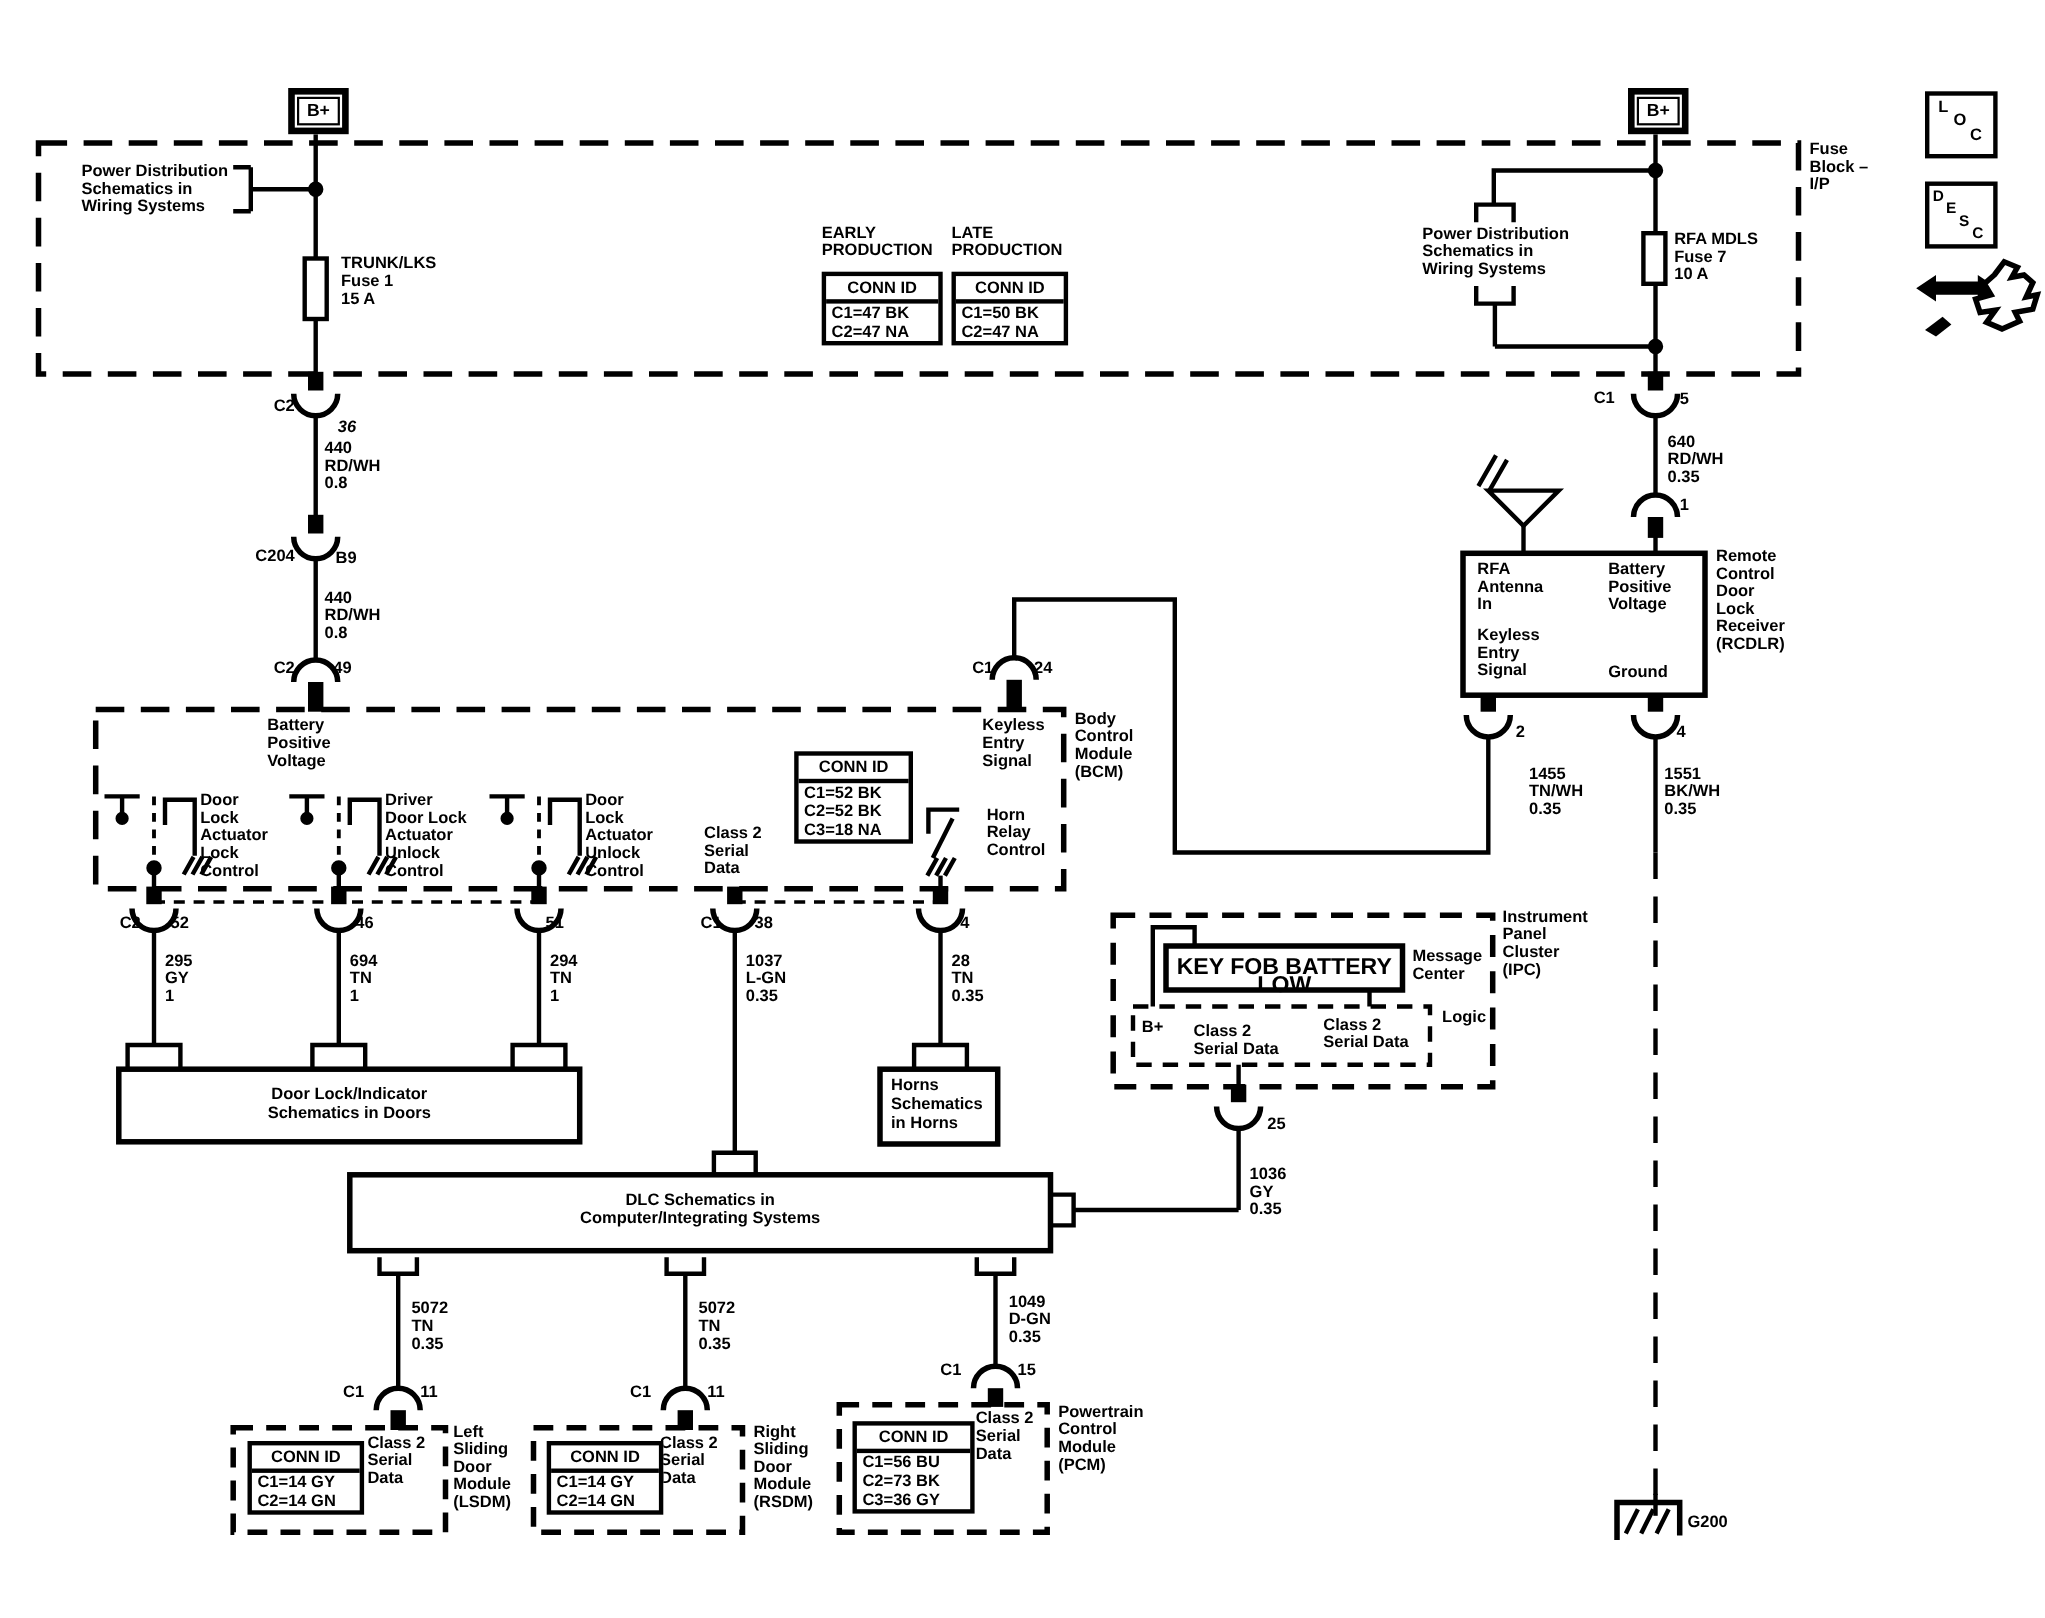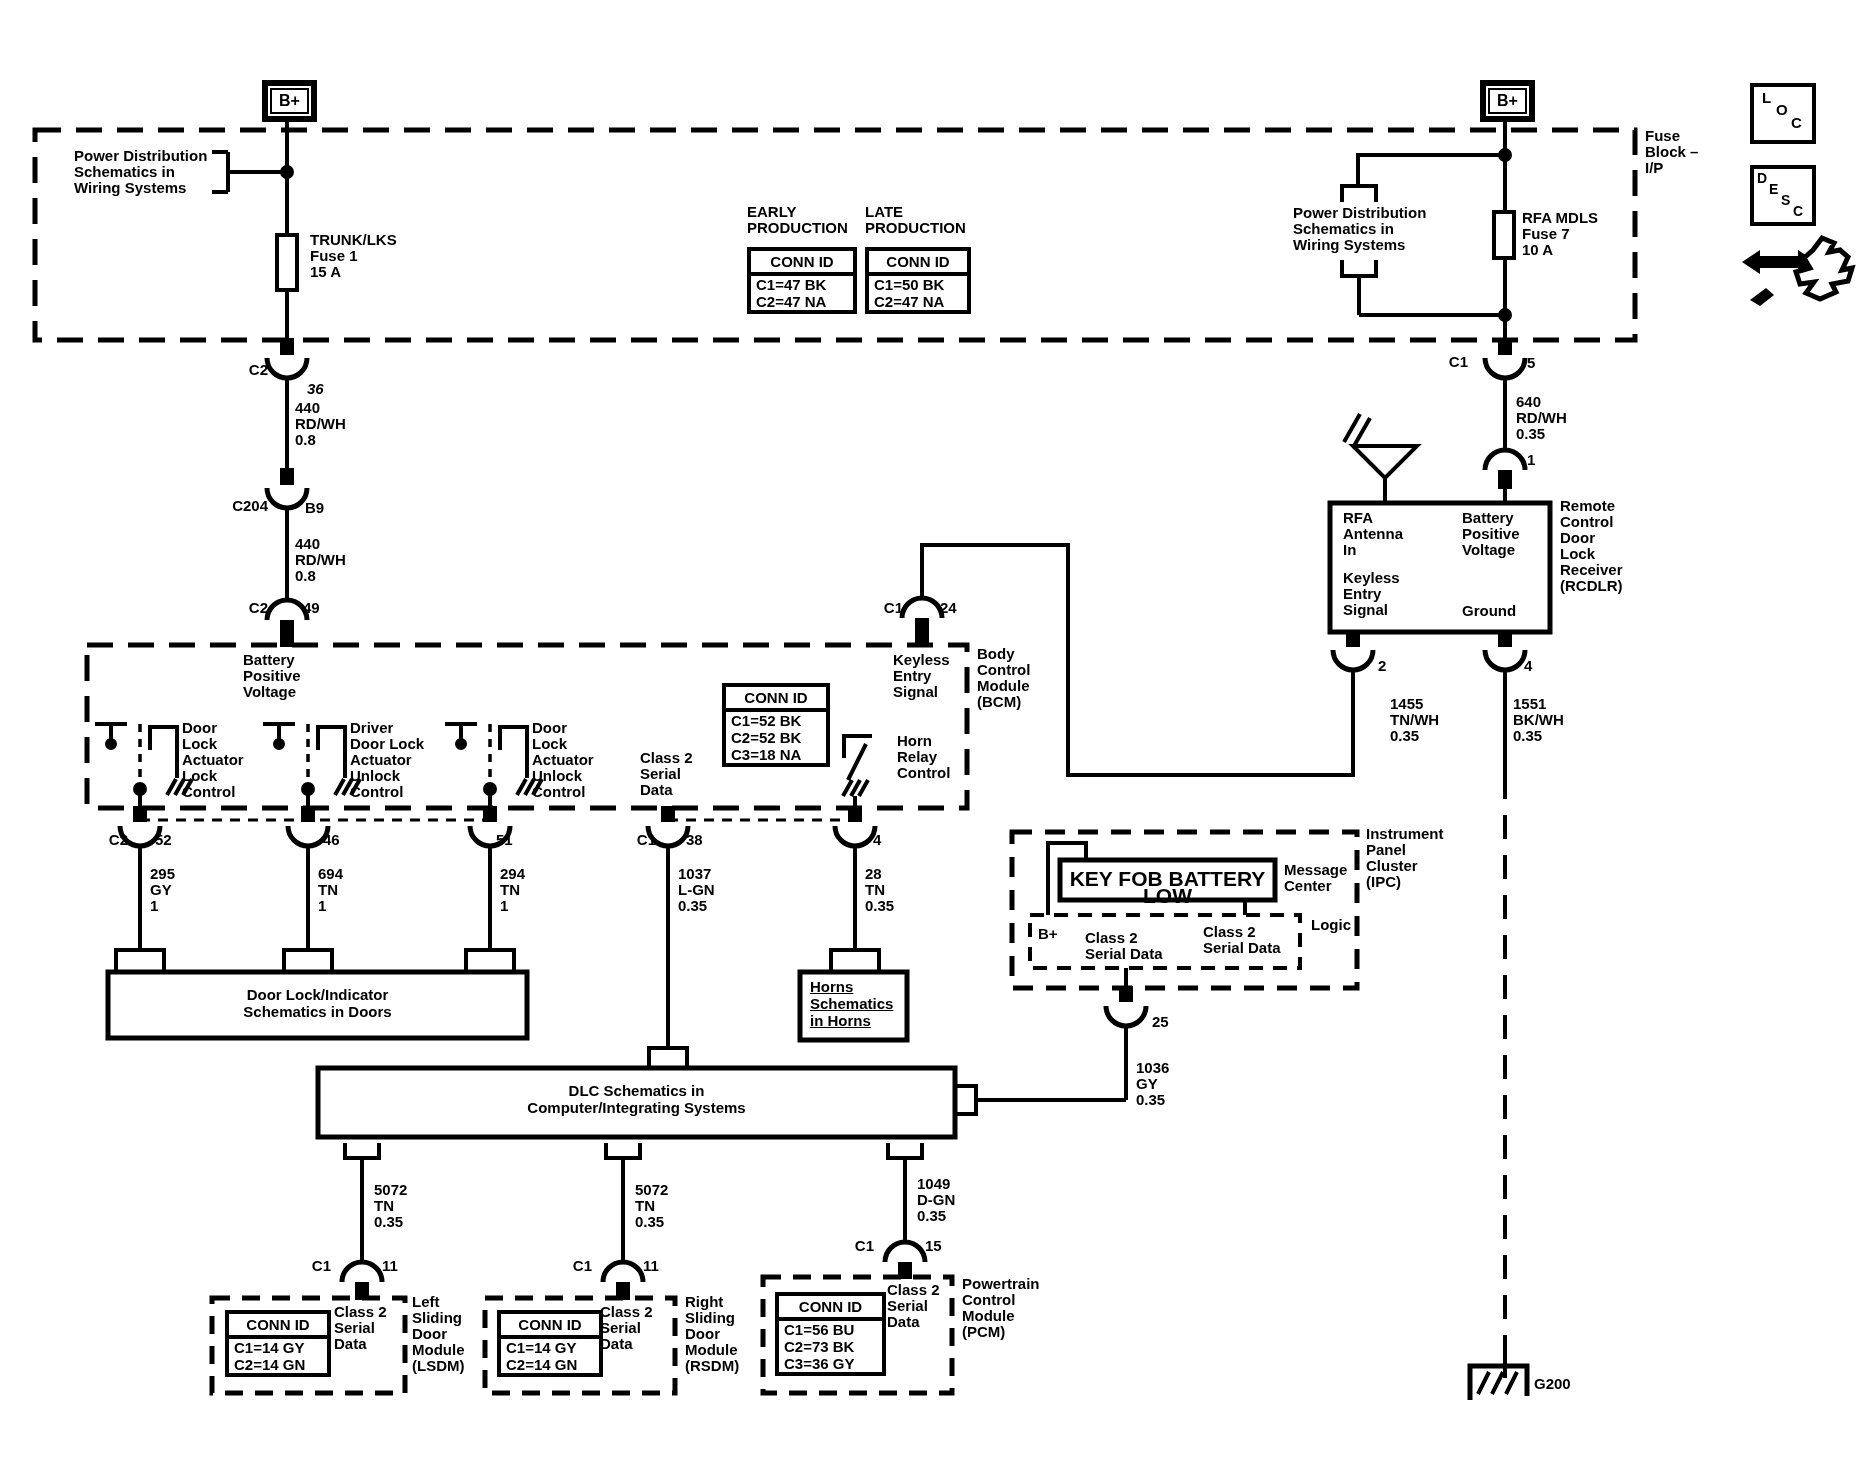--- a/index.html
+++ b/index.html
@@ -337,21 +337,21 @@
 1</div>
 <div class="lbl" style="left:678px;top:866px;">1037
 L-GN
 0.35</div>
 <div class="lbl" style="left:865px;top:866px;">28
 TN
 0.35</div>
 
 <div class="bigbox-text c" style="left:108px;top:986px;width:419px;">Door Lock/Indicator
 Schematics in Doors</div>
-<div class="bigbox-text" style="left:810px;top:978px;text-decoration:underline;">Horns
+<div class="bigbox-text" style="left:810px;top:978px;">Horns
 Schematics
 in Horns</div>
 <div class="bigbox-text c" style="left:318px;top:1082px;width:637px;">DLC Schematics in
 Computer/Integrating Systems</div>
 
 <div class="lbl" style="left:374px;top:1182px;">5072
 TN
 0.35</div>
 <div class="lbl" style="left:635px;top:1182px;">5072
 TN

